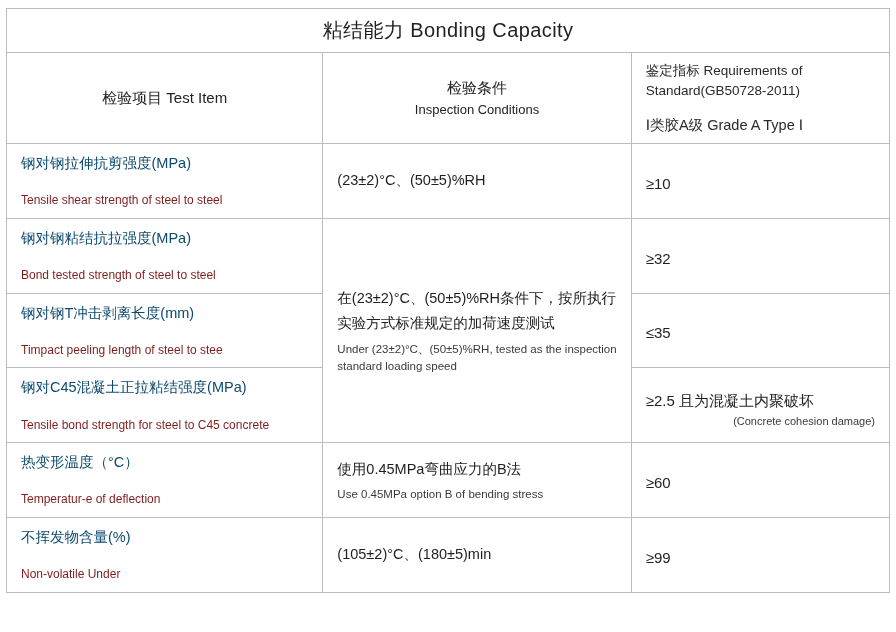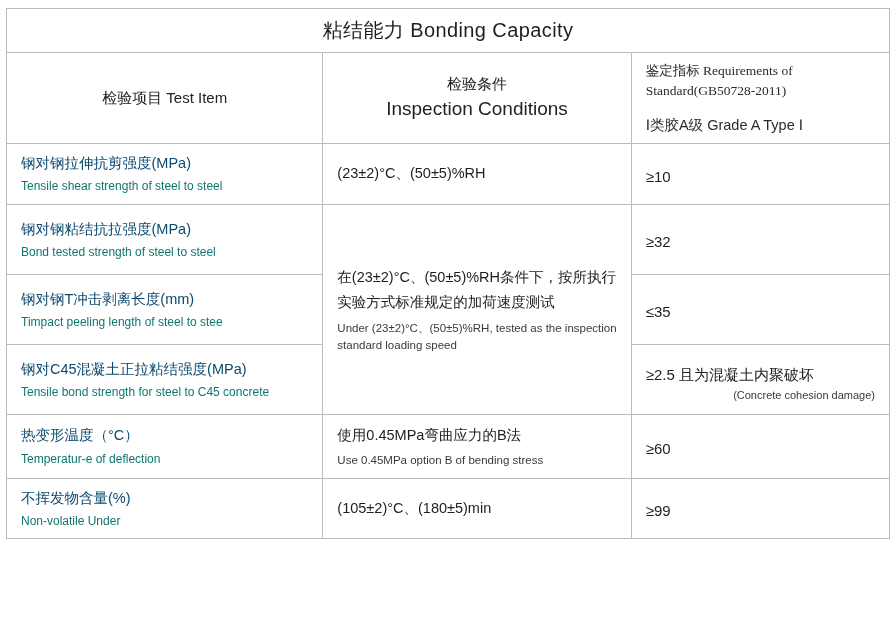--- a/index.html
+++ b/index.html
@@ -46,47 +46,47 @@
   .hdr {
     text-align: center;
     color: #222;
   }
   .hdr-cn {
     font-size: 15px;
     line-height: 1.5;
     white-space: nowrap;
   }
   .hdr-en {
-    font-size: 19px;
+    font-size: 13px;
     line-height: 1.5;
   }
   .hdr-std {
     font-size: 13.5px;
     line-height: 1.45;
     text-align: left;
   }
   .hdr-grade {
     font-size: 14.5px;
     text-align: left;
     white-space: nowrap;
   }
-  .no-bottom { border-bottom: none !important; font-family: Liberation Serif, serif; }
+  .no-bottom { border-bottom: none !important; }
   .no-top { border-top: none !important; }
 
   
   .item-cn {
     font-size: 14.5px;
     line-height: 1.6;
     color: #0c4a6e;
   }
   .item-en {
     font-size: 12px;
     line-height: 1.55;
-    color: #0f766e;
-    margin-top: 2px;
+    color: #7f1d1d;
+    margin-top: 16px;
   }
   .cond-cn {
     font-size: 14.5px;
     line-height: 1.75;
     color: #1f1f1f;
   }
   .cond-en {
     font-size: 11.5px;
     line-height: 1.5;
     color: #3a3a3a;

